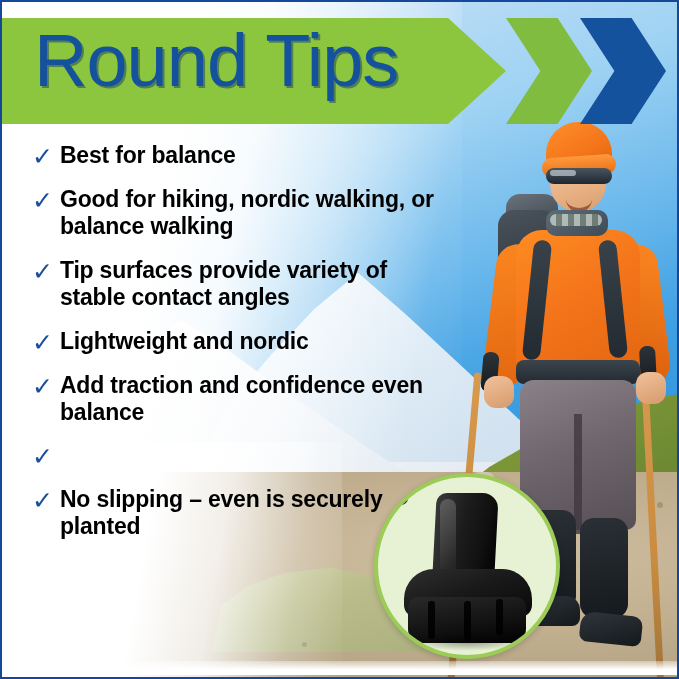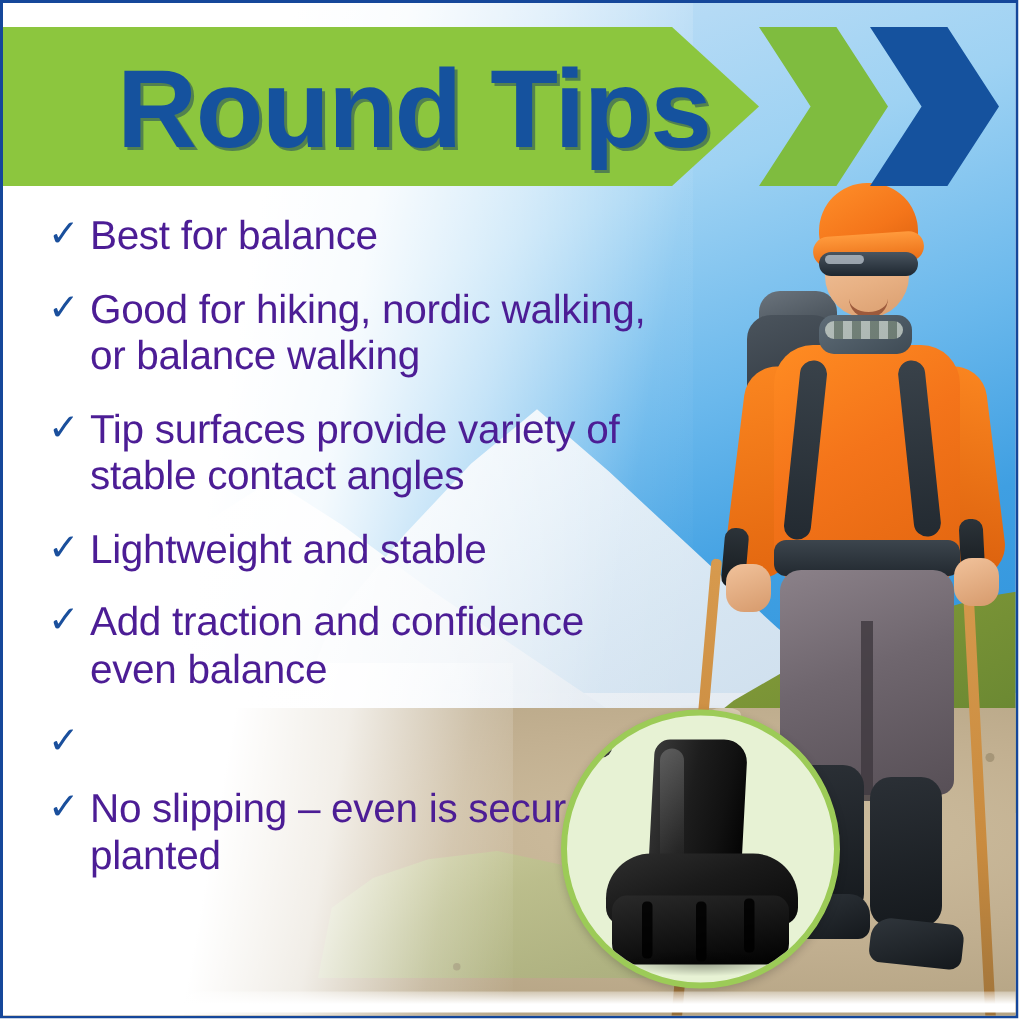--- a/index.html
+++ b/index.html
@@ -106,38 +106,37 @@
   .chev{position:absolute;top:0;height:106px;}
   .chev-green{
     left:504px;width:86px;background:#7fbc3f;
     clip-path:polygon(0% 0%, 60% 0%, 100% 50%, 60% 100%, 0% 100%, 40% 50%);
   }
   .chev-blue{
     left:578px;width:86px;background:#15529e;
     clip-path:polygon(0% 0%, 60% 0%, 100% 50%, 60% 100%, 0% 100%, 40% 50%);
   }
   .banner-title{
-    position:absolute;left:32px;top:16px;
-    font-size:74px;font-weight:bold;letter-spacing:-1px;
+    position:absolute;left:32px;top:4px;
+    font-size:74px;font-weight:normal;letter-spacing:-1px;
     color:#15529e;
     text-shadow:2px 2px 0 rgba(10,45,100,.45);
     line-height:1.05;
     white-space:nowrap;
-    margin-left:44px;
   }
 
   
   .bullets{position:absolute;left:30px;top:140px;width:420px;}
   .bullet{display:flex;align-items:flex-start;margin-bottom:17px;}
   .check{
     color:#1a4f9c;font-size:25px;line-height:1;font-weight:normal;
     margin-right:7px;flex:0 0 auto;padding-top:2px;
   }
   .btext{
-    color:#4c1d95;font-size:27px;font-weight:normal;line-height:1.17;
+    color:#000000;font-size:23px;font-weight:bold;line-height:1.17;
     letter-spacing:-.2px;
   }
 
   
   .inset{
     position:absolute;left:372px;top:471px;width:186px;height:186px;
     border-radius:50%;
     background:#e7f2d4;
     border:4px solid #9ccb57;
     box-sizing:border-box;
@@ -259,21 +258,21 @@
       <span class="btext">Good for hiking, nordic walking, or balance walking</span>
     </div>
 
     <div class="bullet">
       <span class="check">✓</span>
       <span class="btext">Tip surfaces provide variety of stable contact angles</span>
     </div>
 
     <div class="bullet">
       <span class="check">✓</span>
-      <span class="btext">Lightweight and stable</span>
+      <span class="btext">Lightweight and nordic</span>
     </div>
 
     <div class="bullet">
       <span class="check">✓</span>
       <span class="btext">Add traction and confidence even balance</span>
     </div>
 
     <div class="bullet">
       <span class="check">✓</span>
     </div>

